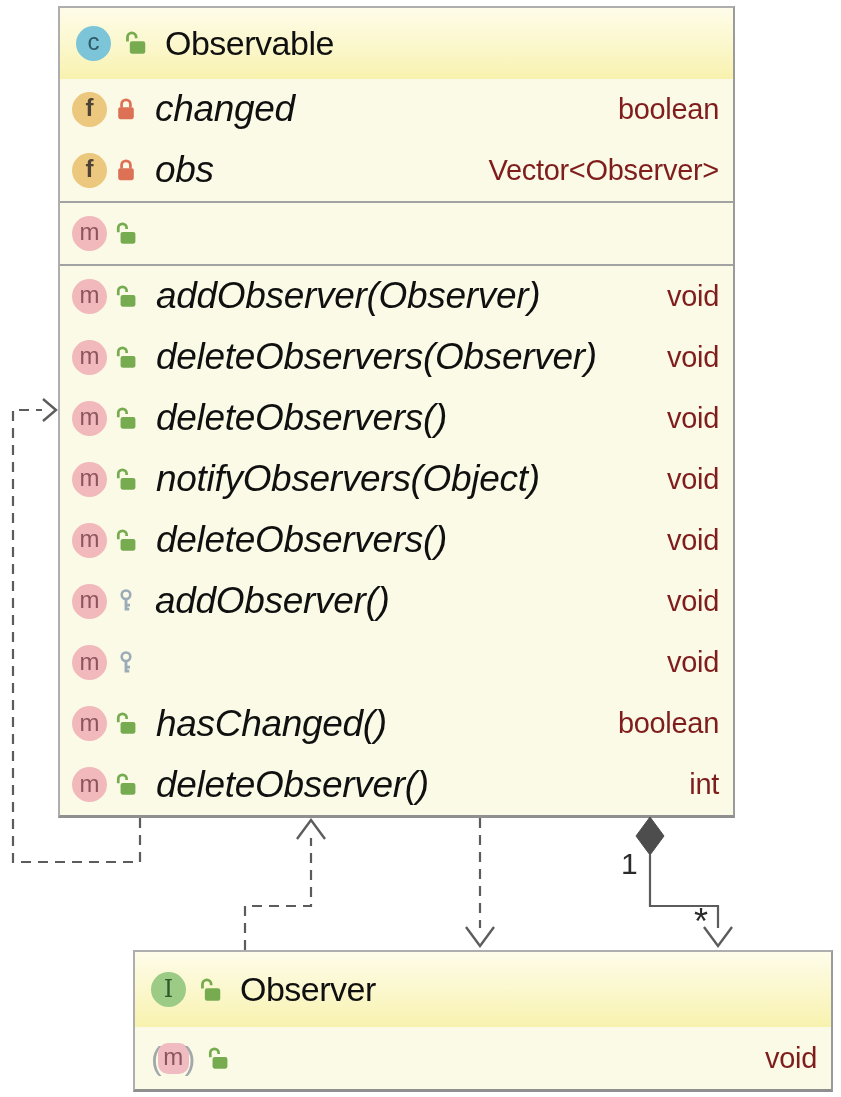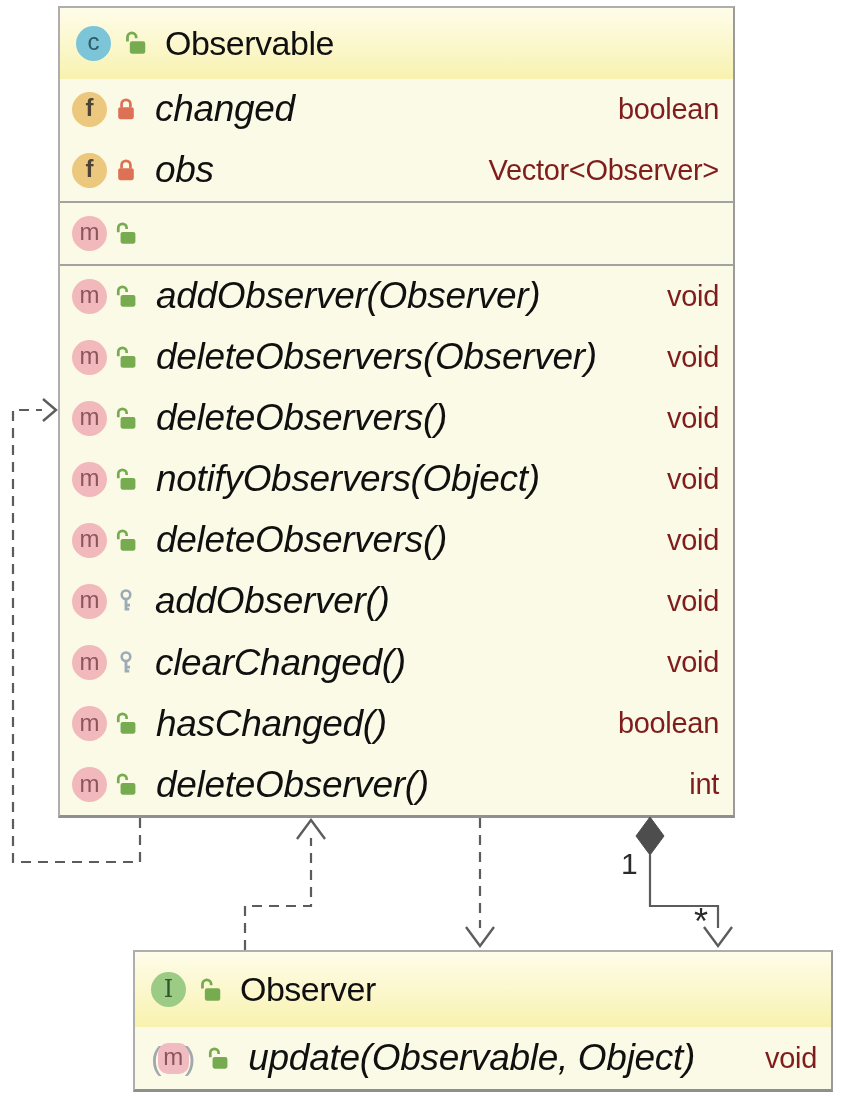--- a/index.html
+++ b/index.html
@@ -230,21 +230,20 @@
       <span class="kind-icon k-method">
         <span class="kind-letter">m</span>
       </span>
       <span class="paren paren-r"></span>
     </span>
 
     <svg class="vis vis-protected show" width="26" height="26" viewBox="0 0 20 20">
       <circle cx="10" cy="5.2" r="3.3" fill="none" stroke="#9cabb8" stroke-width="2"></circle>
       <path d="M10 8.5 V17.4 M10 13.2 h3.1 M10 16.2 h2.5" fill="none" stroke="#9cabb8" stroke-width="2.2"></path>
     </svg>
-    <span class="m-name">clearChanged()</span>
     <span class="m-type">void</span>
   </div>
 
   <div class="row">
     <span class="kind-wrap">
       <span class="paren paren-l"></span>
       <span class="kind-icon k-method">
         <span class="kind-letter">m</span>
       </span>
       <span class="paren paren-r"></span>
@@ -295,21 +294,20 @@
       <span class="kind-icon k-method">
         <span class="kind-letter">m</span>
       </span>
       <span class="paren paren-r">)</span>
     </span>
     <svg class="vis vis-public show" width="27" height="27" viewBox="0 0 20 20">
       <path d="M3.9 9 V5.9 a3.1 3.1 0 0 1 6.2 0 V6.6" fill="none" stroke="#77ab50" stroke-width="2"></path>
       <rect x="5.6" y="8.8" width="11" height="8.8" rx="1.6" fill="#77ab50"></rect>
     </svg>
 
-    <span class="m-name">update(Observable, Object)</span>
     <span class="m-type">void</span>
   </div>
 </div>
   </div>
 
   <svg class="edges" width="841" height="1097" viewBox="0 0 841 1097">
     <g>
       <path class="dashed" d="M140 818 L140 862 L13 862 L13 410 L42 410"></path>
       <path class="arrowhead" d="M43 399 L56 410 L43 421"></path>
     </g>

